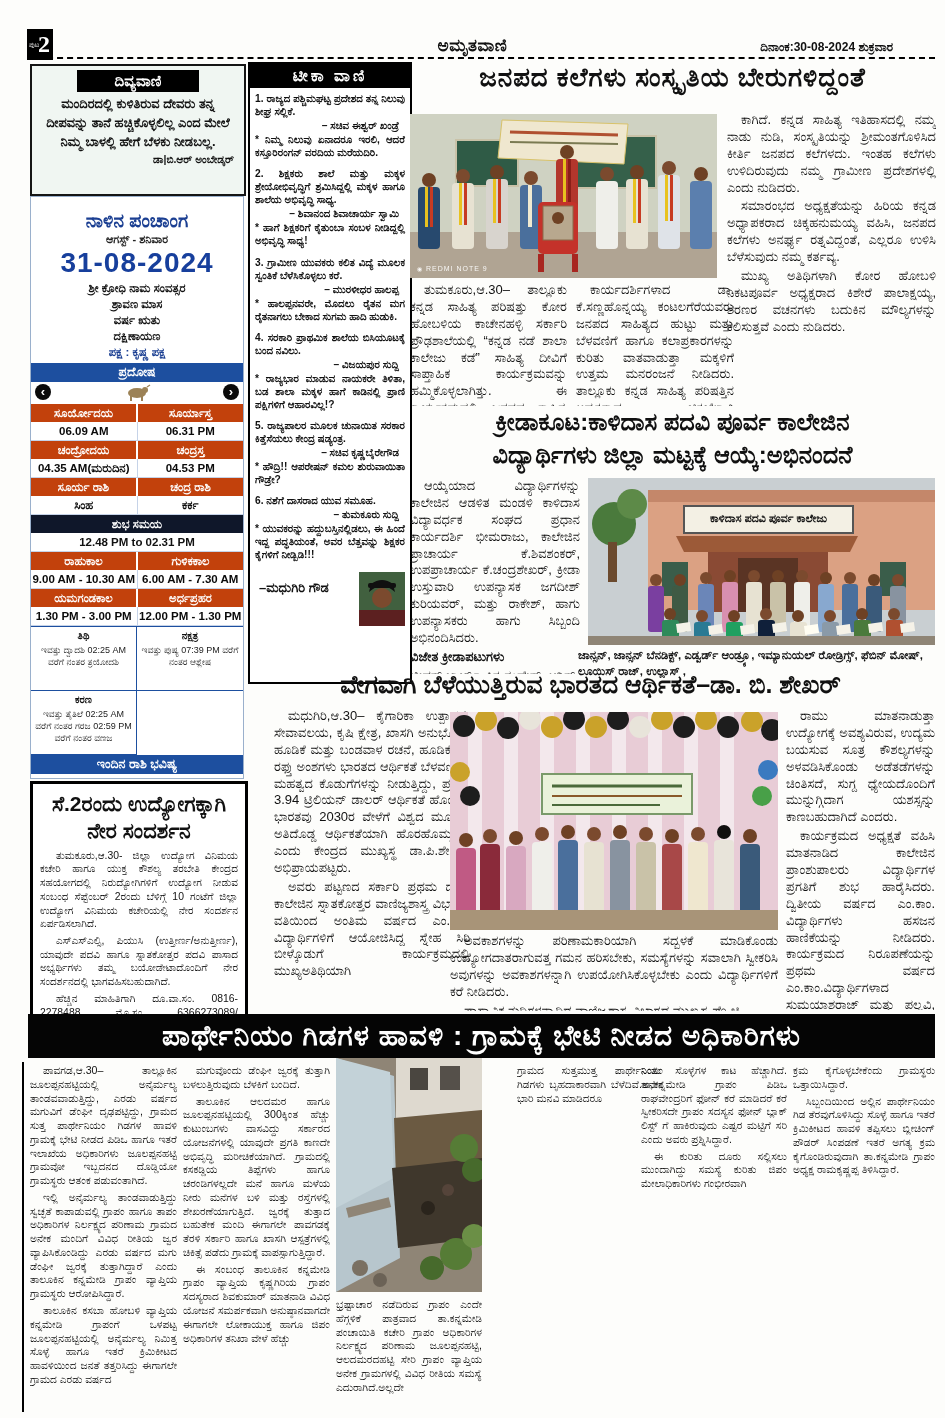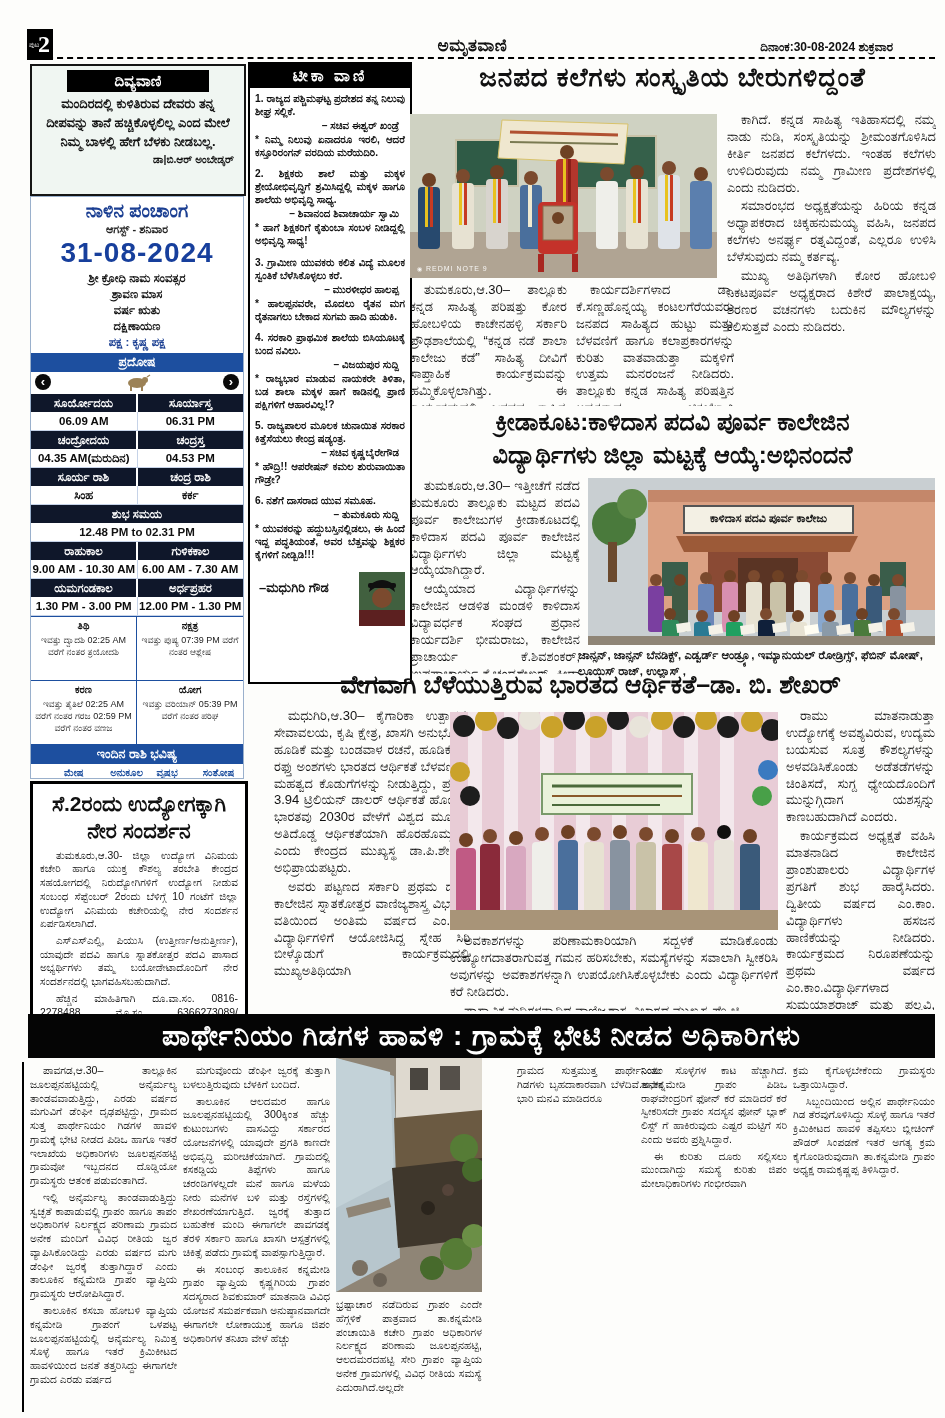--- a/index.html
+++ b/index.html
@@ -11,42 +11,42 @@
   
   .pagebox{left:27px;top:29px;width:26px;height:31px;background:#000;color:#fff;display:flex;align-items:center;}
   .pagebox .pglabel{font-size:7px;width:9px;line-height:8px;word-break:break-all;padding-left:2px;}
   .pagebox .pgnum{font-size:24px;font-weight:bold;font-family:"Liberation Serif","DejaVu Serif",serif;}
   .masthead{left:0;right:0;top:36px;text-align:center;font-size:17px;font-weight:bold;letter-spacing:.5px;}
   .dateline{right:52px;top:40px;font-size:12px;font-weight:bold;}
   .hrule{left:27px;top:57px;width:908px;border-top:2.5px dashed #000;height:0;}
 
   
   .dv{left:30px;top:64px;width:212px;height:128px;border:2.5px solid #151515;background:#f0f6f2;}
-  .dv-title{margin:4px auto 1px;width:142px;background:#000;color:#fff;text-align:center;
+  .dv-title{margin:4px auto 1px;width:122px;background:#000;color:#fff;text-align:center;
             font-size:15px;font-weight:bold;padding:2px 0;}
   .dv-quote{font-size:13px;font-weight:bold;text-align:center;line-height:1.45;padding:2px 7px 0;}
   .dv-author{font-size:10.5px;font-weight:bold;text-align:right;padding:1px 10px 0;}
 
   
   .pc{left:30px;top:196px;width:212px;height:581px;border:1px solid #9ab0cc;background:#fff;}
-  .pc-title{color:#1b3f92;font-size:19px;font-weight:bold;text-align:center;margin-top:3px;}
+  .pc-title{color:#1b3f92;font-size:19px;font-weight:bold;text-align:center;margin-top:13px;}
   .pc-sub{font-size:11px;font-weight:bold;text-align:center;color:#222;margin-top:1px;}
   .pc-date{color:#173f9c;font-size:28px;font-weight:bold;text-align:center;letter-spacing:1px;margin:1px 0;}
   .pc-line{font-size:11.5px;font-weight:bold;text-align:center;line-height:16px;}
   .pc-line.blue{color:#1b3f92;}
   .pc-banner{background:#1d4f9f;color:#fff;font-size:12.5px;font-weight:bold;text-align:center;
              padding:2px 0;margin-top:3px;}
   .pc-nav{height:22px;position:relative;}
   .navbtn{position:absolute;top:2px;width:16px;height:16px;border-radius:50%;background:#0a0a0a;color:#fff;
           font-size:13px;line-height:15px;text-align:center;font-weight:bold;cursor:pointer;}
   .navbtn.l{left:4px;} .navbtn.r{right:4px;}
   .cowicon{position:absolute;left:50%;margin-left:-14px;top:0;}
   .pcrow{display:flex;}
   .pcrow>div{flex:1;text-align:center;font-size:11.5px;font-weight:bold;height:18px;line-height:18px;overflow:hidden;}
-  .pch>div{background:#0f172a;color:#fff;border-right:2px solid #fff;}
+  .pch>div{background:#c2410c;color:#fff;border-right:2px solid #fff;}
   .pch>div:last-child{border-right:none;}
   .pcv>div{color:#0a0a0a;border-right:1px solid #c6d3e8;border-bottom:1px solid #c6d3e8;}
   .pcv>div:last-child{border-right:none;}
   .pcfull{background:#0f172a;color:#fff;text-align:center;font-size:11.5px;font-weight:bold;height:18px;line-height:18px;}
   .pcfullv{text-align:center;font-size:11.5px;font-weight:bold;height:18px;line-height:18px;border-bottom:1px solid #c6d3e8;}
   .grid2{display:flex;flex-wrap:wrap;border-top:1.5px solid #1d4f9f;}
   .g-cell{width:50%;box-sizing:border-box;border-right:1.5px solid #1d4f9f;border-bottom:1.5px solid #1d4f9f;height:64px;overflow:hidden;}
   .g-cell:nth-child(2n){border-right:none;}
   .g-h{font-size:10px;font-weight:bold;text-align:center;margin-top:3px;}
   .g-v{font-size:9px;text-align:center;line-height:1.35;padding:2px 3px;color:#222;}
@@ -200,24 +200,20 @@
         <div class="g-h">ತಿಥಿ</div>
         <div class="g-v">ಇವತ್ತು ದ್ವಾದಶಿ 02:25 AM ವರೆಗೆ ನಂತರ ತ್ರಯೋದಶಿ</div>
       </div>
     <div class="g-cell">
         <div class="g-h">ನಕ್ಷತ್ರ</div>
         <div class="g-v">ಇವತ್ತು ಪುಷ್ಯ 07:39 PM ವರೆಗೆ ನಂತರ ಆಶ್ಲೇಷ</div>
       </div>
     <div class="g-cell">
         <div class="g-h">ಕರಣ</div>
         <div class="g-v">ಇವತ್ತು ತೈತಿಲೆ 02:25 AM ವರೆಗೆ ನಂತರ ಗರಜ 02:59 PM ವರೆಗೆ ನಂತರ ವಣಜ</div>
-      </div>
-    <div class="g-cell">
-        <div class="g-h">ಯೋಗ</div>
-        <div class="g-v">ಇವತ್ತು ವರಿಯಾನ್ 05:39 PM ವರೆಗೆ ನಂತರ ಪರಿಘ</div>
       </div>
   </div>
   <div class="pc-banner" style="margin-top:0">ಇಂದಿನ ರಾಶಿ ಭವಿಷ್ಯ</div>
   <div class="rashi-row">
       <span>ಮೇಷ</span>
       <span>ಅನುಕೂಲ</span>
       <span>ವೃಷಭ</span>
       <span>ಸಂತೋಷ</span>
     </div>
 
@@ -351,21 +347,20 @@
     <p>ಕಾರ್ಯದರ್ಶಿಗಳಾದ ಡಾ. ಕೆ.ಸಣ್ಣಹೊನ್ನಯ್ಯ ಕಂಟಲಗೆರೆಯವರು ಜನಪದ ಸಾಹಿತ್ಯದ ಹುಟ್ಟು ಮತ್ತು ಬೆಳವಣಿಗೆ ಹಾಗೂ ಕಲಾಪ್ರಕಾರಗಳನ್ನು ಕುರಿತು ವಾತವಾಡುತ್ತಾ ಮಕ್ಕಳಿಗೆ ಉತ್ತಮ ಮನರಂಜನೆ ನೀಡಿದರು. ತಾಲ್ಲೂಕು ಕನ್ನಡ ಸಾಹಿತ್ಯ ಪರಿಷತ್ತಿನ ಅಧ್ಯಕ್ಷರಾದ ಚಿಕ್ಕಬೆಳ್ಳಾವಿ ಶಿವಕುಮಾರ್‌ರವರು ಪ್ರಾಸ್ತಾವಿಕ ಮಾತುಗಳನ್ನಾಡುತ್ತಾ ಜನಪದ ಕಲೆಗಳು ಇಂದಿನ ಯುವ ಪೀಳಿಗೆಗೆ ಮಾದರಿಯಾಗಬೇ</p>
   </div>
 <div class="abs npcol hid" style="left:744px;top:406px;width:0;height:0;">
     <p>ಕಾರ್ಯಕ್ರಮದಲ್ಲಿ ತಾಲ್ಲೂಕು ಕಸಾಪ ಉಪಾಧ್ಯಕ್ಷರಾದ ಪ್ರೊ. ಶಶಿಕುಮಾರ್ ಕನ್ನಡ ಗೀತೆಗಳನ್ನು ಹಾಡಿದರು. ಕೋರ ಹೋಬಳಿ ಅಧ್ಯಕ್ಷರಾದ ವಜ್ರಪ್ಪ ಹಾಗೂ ಬಿಸ್ಲೇಟಿ ರಾಮರಾಜು ಉಪಸ್ಥಿತರಿದ್ದರು. ಶಾಲಾ ಮಕ್ಕಳು ಪ್ರಾರ್ಥನೆ ಮಾಡಿದರು. ಶಿಕ್ಷಕರಾದ ನಾಗರಾಜು ಸ್ವಾಗತಿಸಿ ಕಾರ್ಯಕ್ರಮ ನಿರೂಪಿಸಿದರು. ಶಿಕ್ಷಕಿ ವಸಂತ ವಂದನಾರ್ಪಣೆ ಮಾಡಿದರು.</p>
   </div>
 
 <div class="abs h2a">ಕ್ರೀಡಾಕೂಟ:ಕಾಳಿದಾಸ ಪದವಿ ಪೂರ್ವ ಕಾಲೇಜಿನ</div>
 <div class="abs h2b">ವಿದ್ಯಾರ್ಥಿಗಳು ಜಿಲ್ಲಾ ಮಟ್ಟಕ್ಕೆ ಆಯ್ಕೆ:ಅಭಿನಂದನೆ</div>
 
 <div class="abs npcol a2left hid">
-  <p>ತುಮಕೂರು,ಆ.30– ಇತ್ತೀಚೆಗೆ ನಡೆದ ತುಮಕೂರು ತಾಲ್ಲೂಕು ಮಟ್ಟದ ಪದವಿ ಪೂರ್ವ ಕಾಲೇಜುಗಳ ಕ್ರೀಡಾಕೂಟದಲ್ಲಿ ಕಾಳಿದಾಸ ಪದವಿ ಪೂರ್ವ ಕಾಲೇಜಿನ ವಿದ್ಯಾರ್ಥಿಗಳು ಜಿಲ್ಲಾ ಮಟ್ಟಕ್ಕೆ ಆಯ್ಕೆಯಾಗಿದ್ದಾರೆ.</p>
   <p>ಆಯ್ಕೆಯಾದ ವಿದ್ಯಾರ್ಥಿಗಳನ್ನು ಕಾಲೇಜಿನ ಆಡಳಿತ ಮಂಡಳಿ ಕಾಳಿದಾಸ ವಿದ್ಯಾವರ್ಧಕ ಸಂಘದ ಪ್ರಧಾನ ಕಾರ್ಯದರ್ಶಿ ಭೀಮರಾಜು, ಕಾಲೇಜಿನ ಪ್ರಾಚಾರ್ಯ ಕೆ.ಶಿವಶಂಕರ್, ಉಪಪ್ರಾಚಾರ್ಯ ಕೆ.ಚಂದ್ರಶೇಖರ್, ಕ್ರೀಡಾ ಉಸ್ತುವಾರಿ ಉಪನ್ಯಾಸಕ ಜಗದೀಶ್ ಕುರಿಯವರ್, ಮತ್ತು ರಾಕೇಶ್, ಹಾಗು ಉಪನ್ಯಾಸಕರು ಹಾಗು ಸಿಬ್ಬಂದಿ ಅಭಿನಂದಿಸಿದರು.</p>
   <p class="a2sub">ವಿಜೇತ ಕ್ರೀಡಾಪಟುಗಳು</p>
   <p style="text-indent:0">ಜೀವನ್ ಜಾರ್ಜ್, ಕ್ರಿಸ್ತ ಸಂದೇಶ್, ಆನಿಶ್</p>
 </div>
 
 <div class="abs photo ph2">
   <svg width="347" height="167" viewBox="0 0 347 167">
     <rect width="347" height="167" fill="#c9cfd2"></rect>
     <rect x="60" y="12" width="287" height="120" fill="#dba183"></rect>
     <polygon points="60,12 347,12 347,24 60,24" fill="#c4876a"></polygon>

